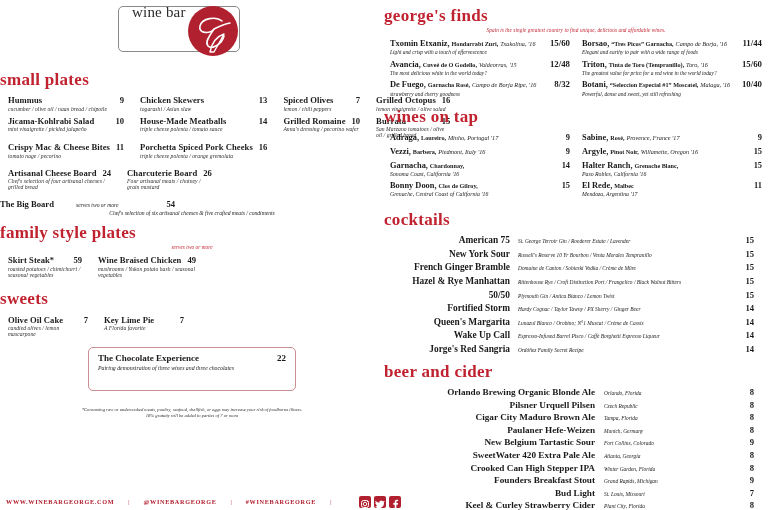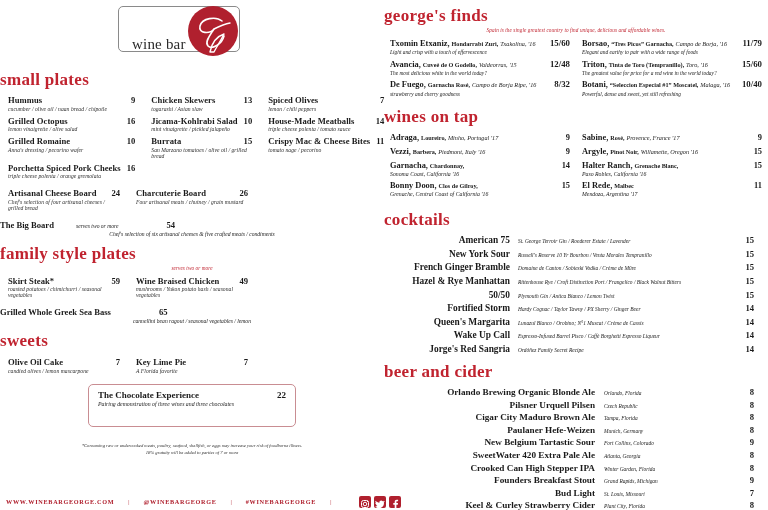--- a/index.html
+++ b/index.html
@@ -18,21 +18,21 @@
 
   
   .logo-wrap { position: relative; height: 66px; }
   .logo-box {
     position: absolute; left: 118px; top: 6px;
     width: 122px; height: 46px;
     border: 1px solid #8a8a8a; border-radius: 5px;
     background: #fff;
   }
   .logo-text {
-    position: absolute; left: 132px; top: 36px;
+    position: absolute; left: 132px; top: 4px;
     font-size: 15px; color: #2b2b2b; letter-spacing: .2px;
     font-family: "Liberation Serif", serif;
   }
   .logo-dot {
     position: absolute; left: 188px; top: 6px;
     width: 50px; height: 50px; border-radius: 50%;
     background: #b0202e;
   }
   .logo-script {
     position: absolute; left: 190px; top: 12px;
@@ -50,21 +50,21 @@
   }
   .sec-sub {
     text-align: center; color: #c0232f;
     font-style: italic; font-size: 5.2px; letter-spacing: .1px;
     margin-top: 1px;
   }
 
   
   .grid2 {
     display: grid;
-    grid-template-columns: 1fr 1fr 1fr;
+    grid-template-columns: 1fr 1fr 1fr 1fr;
     column-gap: 16px;
     row-gap: 0px;
     padding: 0 8px;
   }
   .item { margin-bottom: 4px; }
   .item-row {
     display: flex; align-items: baseline; justify-content: space-between;
   }
   .item-name {
     font-weight: bold; font-size: 8.6px; letter-spacing: .05px;
@@ -302,27 +302,20 @@
             <div class="item-desc">roasted potatoes / chimichurri / seasonal vegetables</div>
           </div>
           <div class="item">
             <div class="item-row">
               <span class="item-name">Wine Braised Chicken</span>
               <span class="item-price">49</span>
             </div>
             <div class="item-desc">mushrooms / Yukon potato hash / seasonal vegetables</div>
           </div>
         </div>
-      <div class="center-item">
-        <div class="center-line">
-          <span class="nm">Grilled Whole Greek Sea Bass</span>
-          <span class="pr">65</span>
-        </div>
-        <div class="center-desc">cannellini bean ragout / seasonal vegetables / lemon</div>
-      </div>
     </div>
 
     <div style="margin-top:7px;">
       <div class="sec-head">sweets</div>
       <div class="grid2" id="sweets-grid" style="margin-top:6px;">
           <div class="item">
             <div class="item-row">
               <span class="item-name">Olive Oil Cake</span>
               <span class="item-price">7</span>
             </div>
@@ -360,21 +353,21 @@
           <div class="wine-item">
             <div class="wine-row">
               <span class="wine-txt"><span class="w-prod">Txomin Etxaniz,</span> <span class="w-grape">Hondarrabi Zuri,</span> <span class="w-region">Txakolina, '16</span></span>
               <span class="wine-price">15/60</span>
             </div>
             <div class="wine-desc">Light and crisp with a touch of effervescence</div>
           </div>
           <div class="wine-item">
             <div class="wine-row">
               <span class="wine-txt"><span class="w-prod">Borsao,</span> <span class="w-grape">“Tres Picos” Garnacha,</span> <span class="w-region">Campo de Borja, '16</span></span>
-              <span class="wine-price">11/79</span>
+              <span class="wine-price">11/44</span>
             </div>
             <div class="wine-desc">Elegant and earthy to pair with a wide range of foods</div>
           </div>
           <div class="wine-item">
             <div class="wine-row">
               <span class="wine-txt"><span class="w-prod">Avancia,</span> <span class="w-grape">Cuveé de O Godello,</span> <span class="w-region">Valdeorras, '15</span></span>
               <span class="wine-price">12/48</span>
             </div>
             <div class="wine-desc">The most delicious white in the world today?</div>
           </div>

